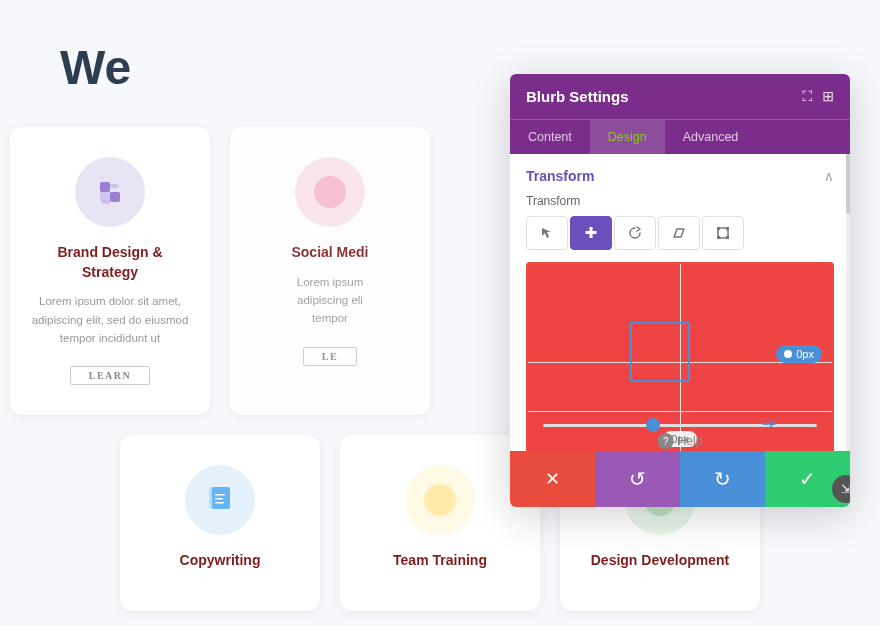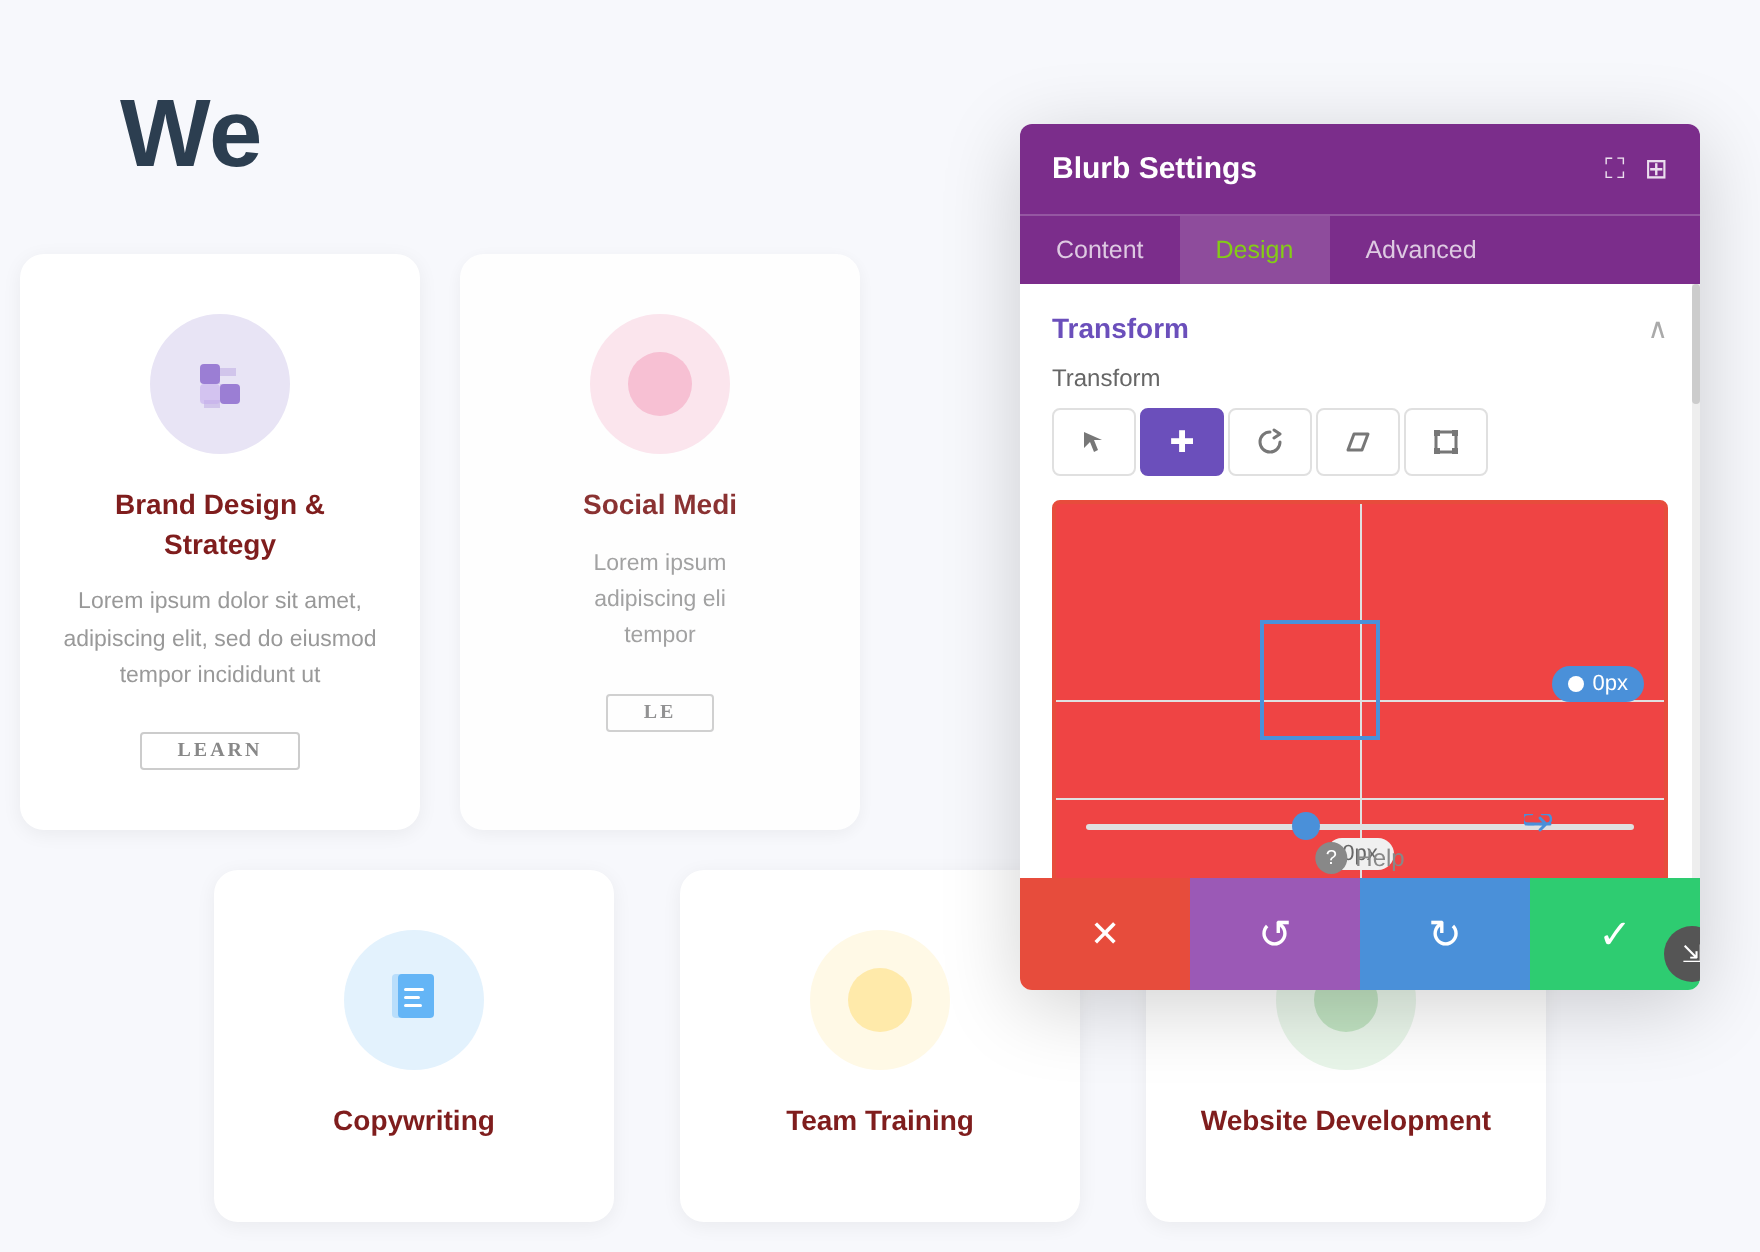--- a/index.html
+++ b/index.html
@@ -86,21 +86,21 @@
       letter-spacing: 1.5px;
       padding: 3px 18px;
       border-radius: 2px;
       cursor: pointer;
       font-family: Liberation Serif, serif;
     }
 
     
     .panel-overlay {
       position: absolute;
-      top: 62px;
+      top: 74px;
       right: 30px;
       width: 340px;
       background: #fff;
       border-radius: 6px;
       box-shadow: 0 8px 40px rgba(0,0,0,0.18);
       overflow: hidden;
     }
 
     
     .panel-header {
@@ -438,21 +438,21 @@
       </div>
       <div class="card-title">Social Medi</div>
       <div class="card-text">Lorem ipsum<br>adipiscing eli<br>tempor</div>
       <div class="card-btn">LE</div>
     </div>
 
     <div class="card" style="visibility:hidden"></div>
     <div class="card" style="visibility:hidden"></div>
   </div>
 
-  <div style="display:flex;gap:33px;margin-top:20px;padding:0 40px;">
+  <div style="display:flex;gap:20px;margin-top:20px;padding:0 40px;">
     <div class="card" style="width:200px;">
       <div class="card-icon blue">
         <svg width="30" height="30" viewBox="0 0 30 30" fill="none">
           <rect x="4" y="2" width="18" height="22" rx="2" fill="#90caf9" opacity="0.5"></rect>
           <rect x="7" y="2" width="18" height="22" rx="2" fill="#64b5f6"></rect>
           <rect x="10" y="9" width="10" height="1.5" rx="0.75" fill="#fff"></rect>
           <rect x="10" y="13" width="8" height="1.5" rx="0.75" fill="#fff"></rect>
           <rect x="10" y="17" width="9" height="1.5" rx="0.75" fill="#fff"></rect>
         </svg>
       </div>
@@ -461,21 +461,21 @@
     <div class="card" style="width:200px;">
       <div class="card-icon yellow">
         <div style="width:32px;height:32px;background:#ffe082;border-radius:50%;opacity:0.6;"></div>
       </div>
       <div class="card-title">Team Training</div>
     </div>
     <div class="card" style="width:200px;">
       <div class="card-icon" style="background:#e8f5e9;">
         <div style="width:32px;height:32px;background:#a5d6a7;border-radius:50%;opacity:0.6;"></div>
       </div>
-      <div class="card-title">Website Development</div>
+      <div class="card-title">Design Development</div>
     </div>
   </div>
 </div>
 
 <div class="panel-overlay">
 
   <div class="panel-header">
     <span class="panel-title">Blurb Settings</span>
     <div class="panel-header-icons">
       <span class="panel-header-icon">⛶</span>

